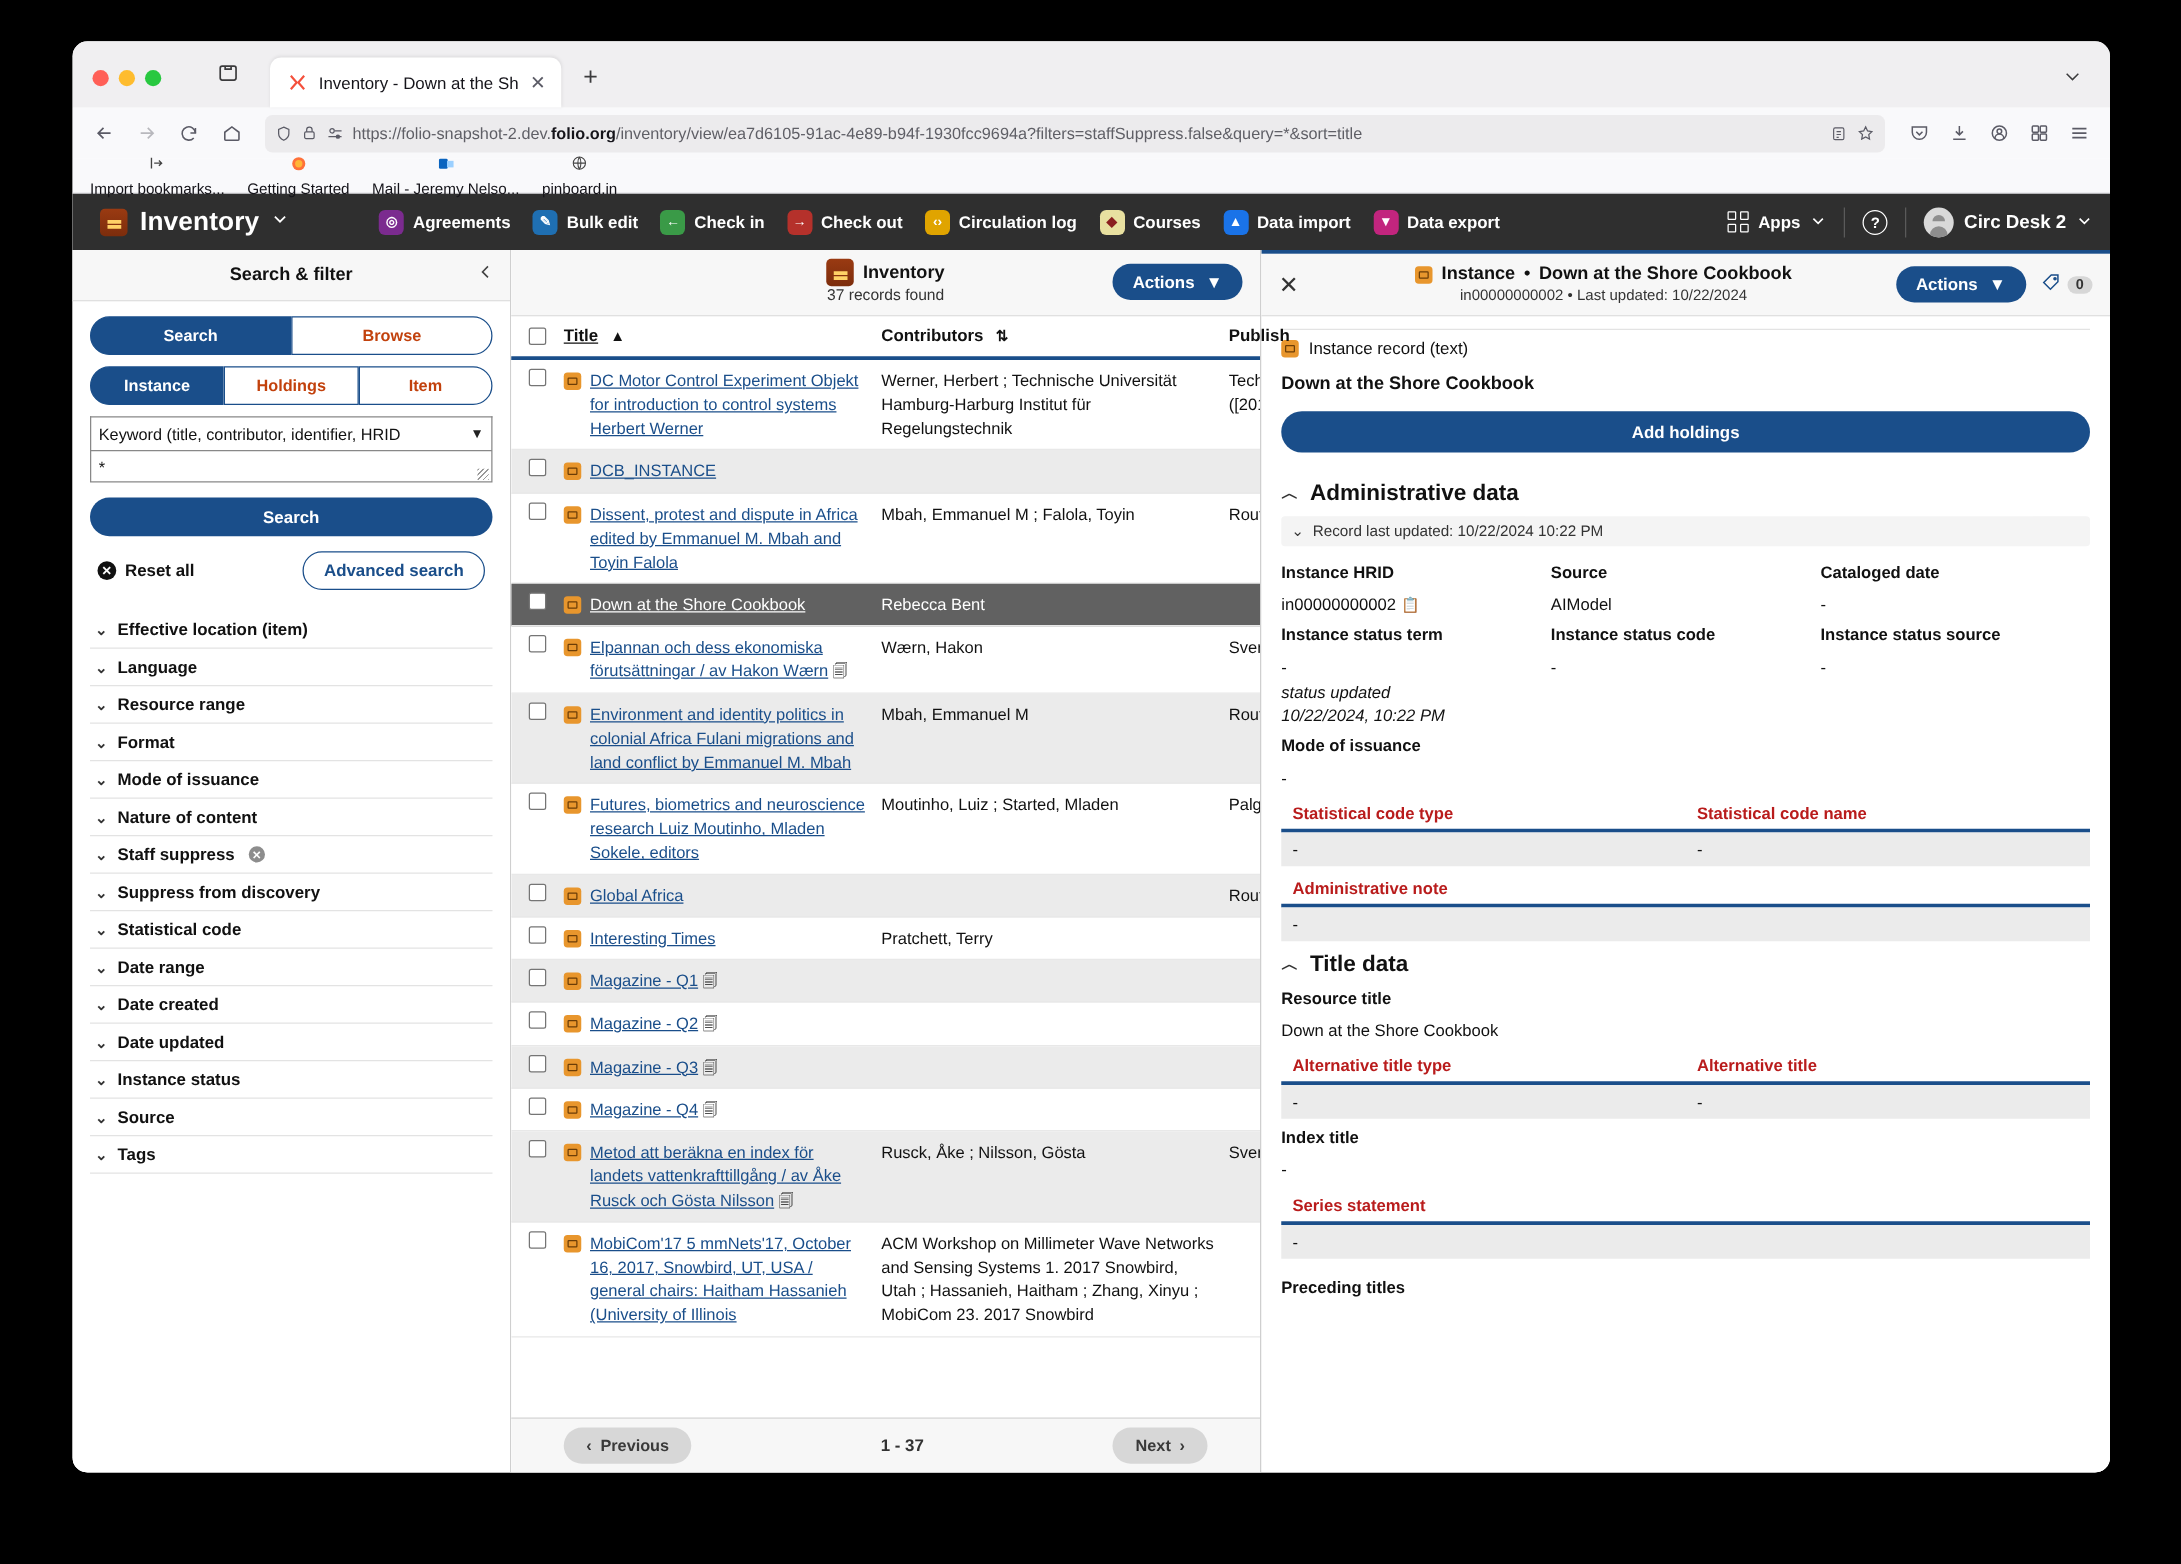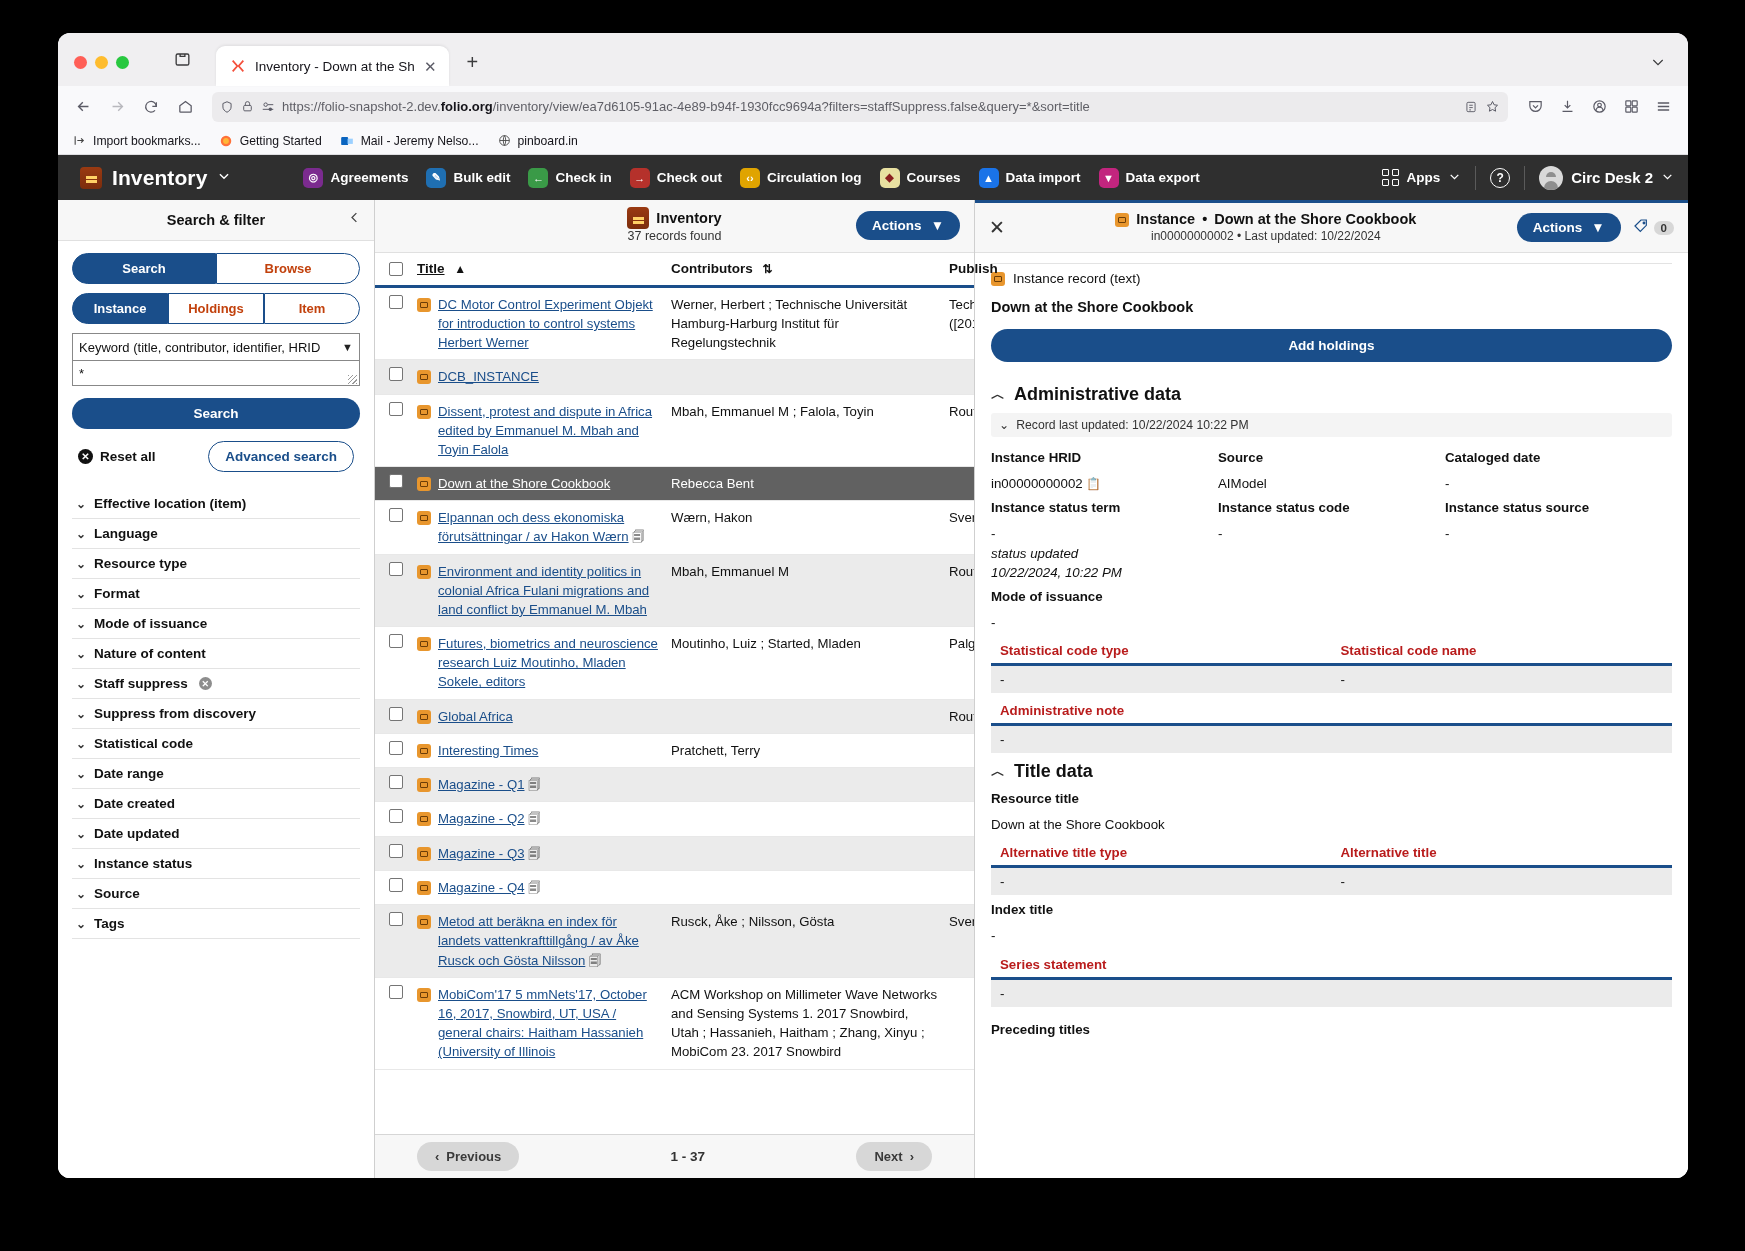--- a/index.html
+++ b/index.html
@@ -76,21 +76,21 @@
   .chrome-right { display: flex; align-items: center; gap: 2px; }
 
   .bookmarks {
     background: #f9f9fb;
     height: 28px;
     display: flex; align-items: center;
     gap: 18px; padding: 0 14px;
     font-size: 12.2px; color: #15141a;
     border-bottom: 1px solid #dedee1;
   }
-  .bm { display: flex; align-items: center; gap: 6px; white-space: nowrap; }
+  .bm { display: flex; align-items: center; gap: 6px; white-space: nowrap; flex-direction: column; }
   .bm-ic { width: 15px; height: 15px; display: flex; align-items: center; justify-content: center; font-size: 12px; }
 
   
   .folio-head {
     background: #2f2f2f;
     height: 45px;
     display: flex; align-items: center;
     padding: 0 14px;
     color: #fff;
   }
@@ -121,21 +121,21 @@
   .vsep { width: 1px; height: 24px; background: #5a5a5a; }
   .helpcirc { width: 20px; height: 20px; border: 1.6px solid #fff; border-radius: 50%; display: flex; align-items: center; justify-content: center; font-size: 12px; font-weight: 700; }
   .avatar { width: 24px; height: 24px; border-radius: 50%; background: #d9d9d9; display:flex; align-items:flex-end; justify-content:center; overflow:hidden; }
   .avatar::after { content:""; width:14px; height:9px; border-radius: 7px 7px 0 0; background:#8e8e8e; margin-bottom:0; box-shadow: 0 -11px 0 -2px #8e8e8e; }
   .user-name { font-size: 15px; font-weight: 700; }
 
   
   .panes { display: flex; height: calc(1145px - 53px - 41px - 28px - 45px); background:#fff; }
 
   
-  .pane-left { width: 317px; flex: 0 0 auto; border-right: 1px solid #cfcfcf; display: flex; flex-direction: column; background:#fff; }
+  .pane-left { width: 351px; flex: 0 0 auto; border-right: 1px solid #cfcfcf; display: flex; flex-direction: column; background:#fff; }
   .pane-head {
     height: 41px; background: #f7f7f7;
     display: flex; align-items: center; justify-content: center;
     position: relative;
     border-bottom: 1px solid #e0e0e0;
     font-size: 14.5px; font-weight: 700; color: #111;
   }
   .pane-head .collapse-chev { position: absolute; right: 12px; color: #444; font-size: 17px; }
   .filters-body { padding: 12px 14px; overflow: hidden; }
   .seg { display: flex; width: 100%; margin-bottom: 9px; }
@@ -578,21 +578,21 @@
           <div class="acc">
             <span class="chev">⌄</span>
             <span>Effective location (item)</span>
           </div>
           <div class="acc">
             <span class="chev">⌄</span>
             <span>Language</span>
           </div>
           <div class="acc">
             <span class="chev">⌄</span>
-            <span>Resource type</span>
+            <span>Resource range</span>
           </div>
           <div class="acc">
             <span class="chev">⌄</span>
             <span>Format</span>
           </div>
           <div class="acc">
             <span class="chev">⌄</span>
             <span>Mode of issuance</span>
           </div>
           <div class="acc">

